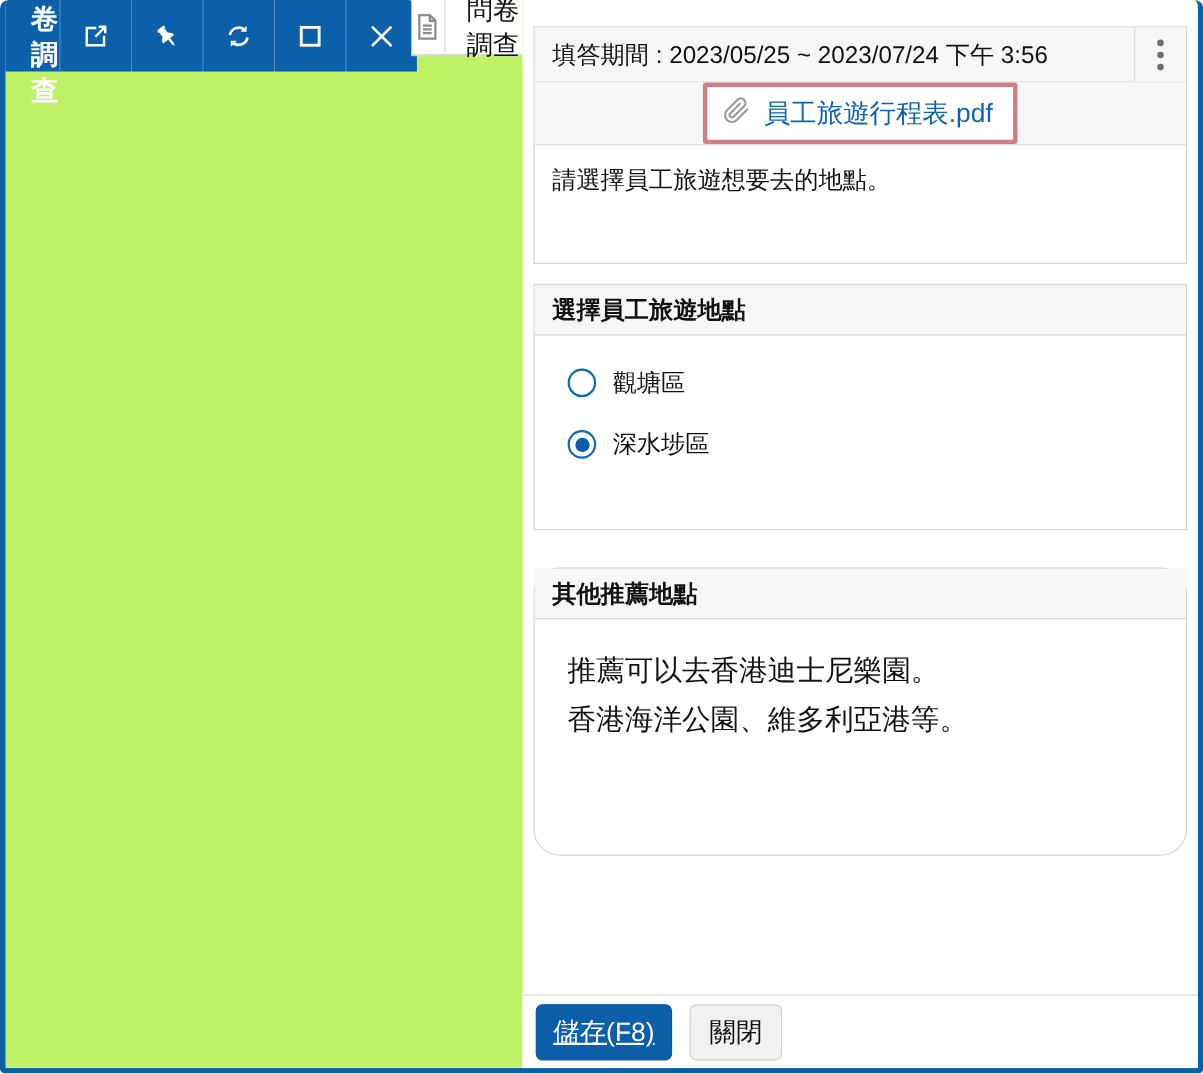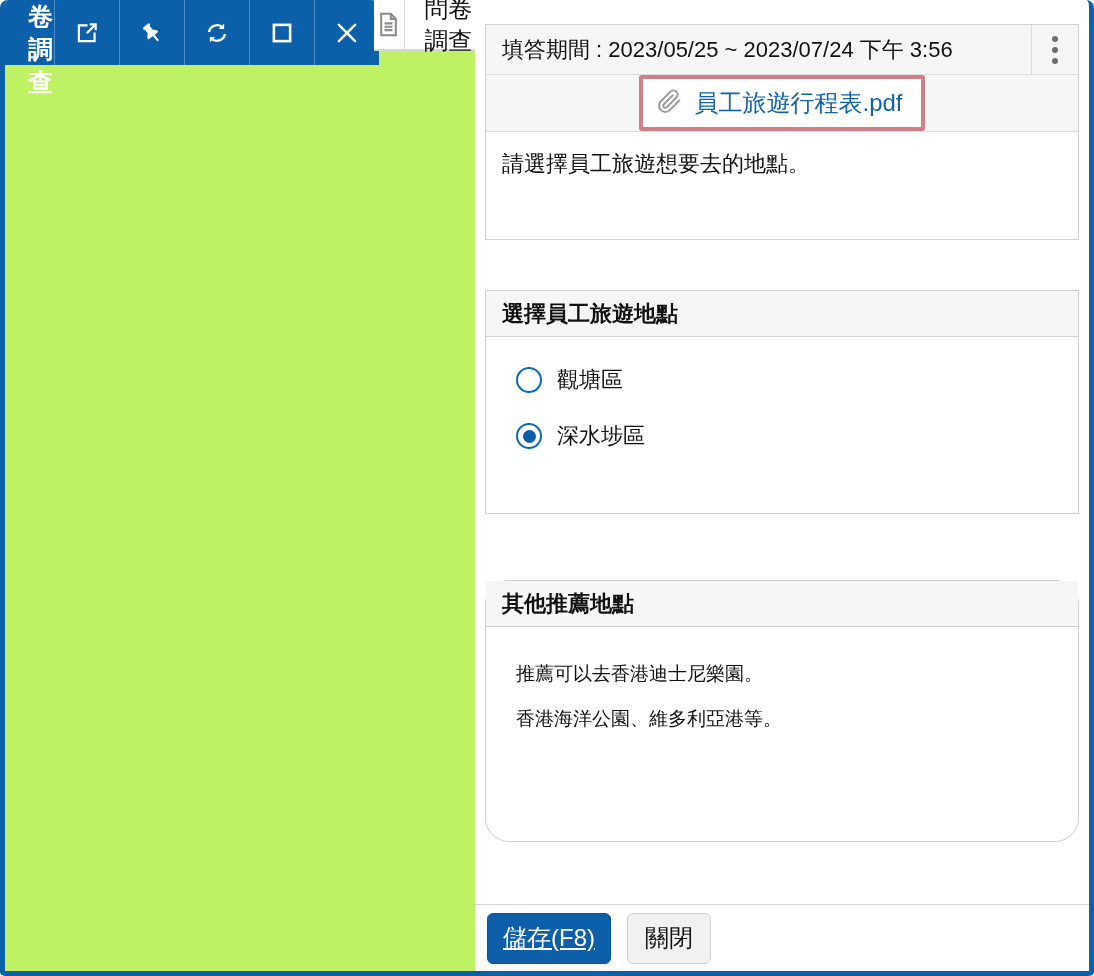--- a/index.html
+++ b/index.html
@@ -45,21 +45,20 @@
   }
   .toolbar .doc-icon-wrap { width: 56px; display: flex; justify-content: center; }
   .toolbar .tb-divider { width: 1px; height: 100%; background: #d6d6d6; }
   .toolbar-title { font-size: 24px; color: #111; margin-left: 20px; }
   
   .content {
     flex: 1 1 auto;
     padding: 24px 10px 0 10px;
     display: flex; flex-direction: column;
     background: #ffffff;
-    gap: 32px;
   }
   .card { border: 1px solid #d0d0d0; background: #ffffff; }
   
   .date-row {
     height: 50px; background: #f6f6f6;
     border-bottom: 1px solid #dcdcdc;
     display: flex; align-items: center;
     font-size: 22px;
   }
   .date-row .period-text { padding-left: 16px; color: #111; }
@@ -103,21 +102,21 @@
     border: 2.5px solid #0c6ab5; background: #ffffff;
     display: flex; align-items: center; justify-content: center;
     flex: 0 0 26px;
   }
   .radio-circle.selected::after {
     content: ""; width: 13px; height: 13px; border-radius: 50%;
     background: #0b5ca9; display: block;
   }
   .radio-label { margin-left: 15px; font-size: 22px; color: #111; }
   .sec2 .section-body { height: 214px; padding: 24px 16px 0 30px; }
-  .answer-line { font-size: 19px; color: #111; line-height: 45px; }
+  .answer-line { font-size: 26px; color: #111; line-height: 45px; }
   
   .footer {
     margin-top: auto;
     border-top: 1px solid #d6d6d6;
     height: 67px; flex: 0 0 67px;
     margin-left: -10px; margin-right: -10px;
     padding: 8px 12px;
     display: flex; align-items: center; gap: 16px;
     background: #ffffff;
   }

